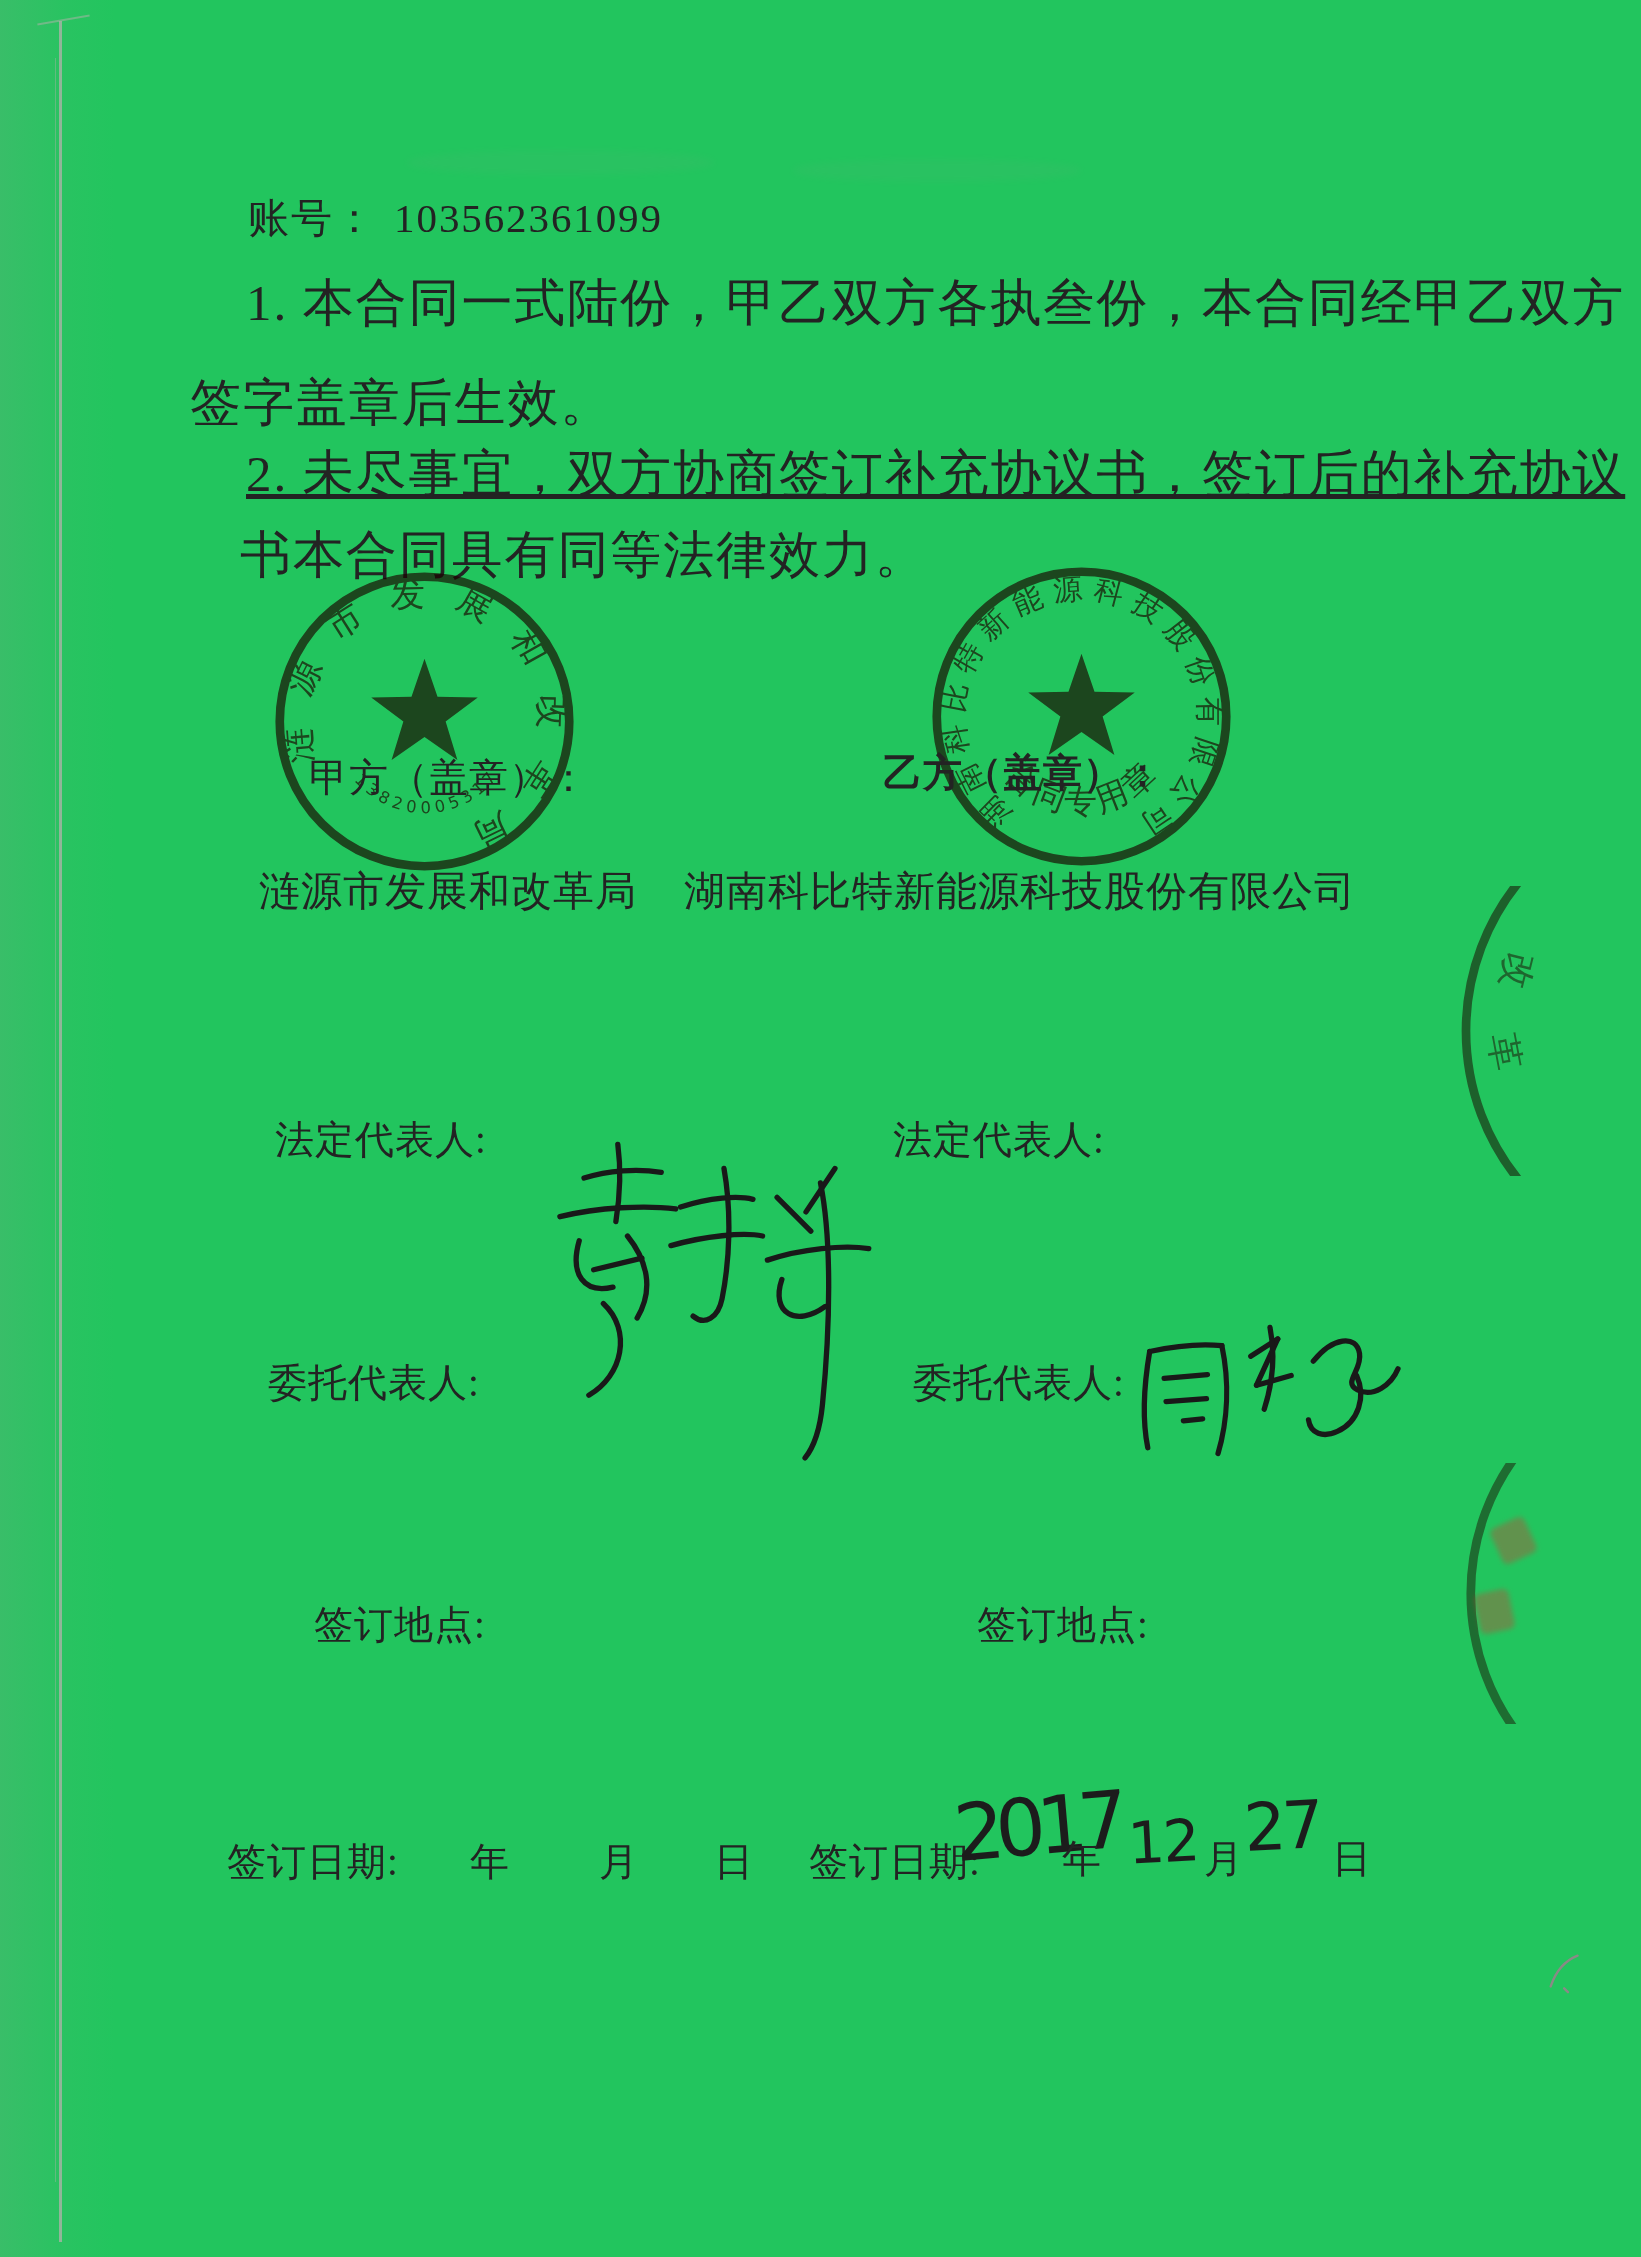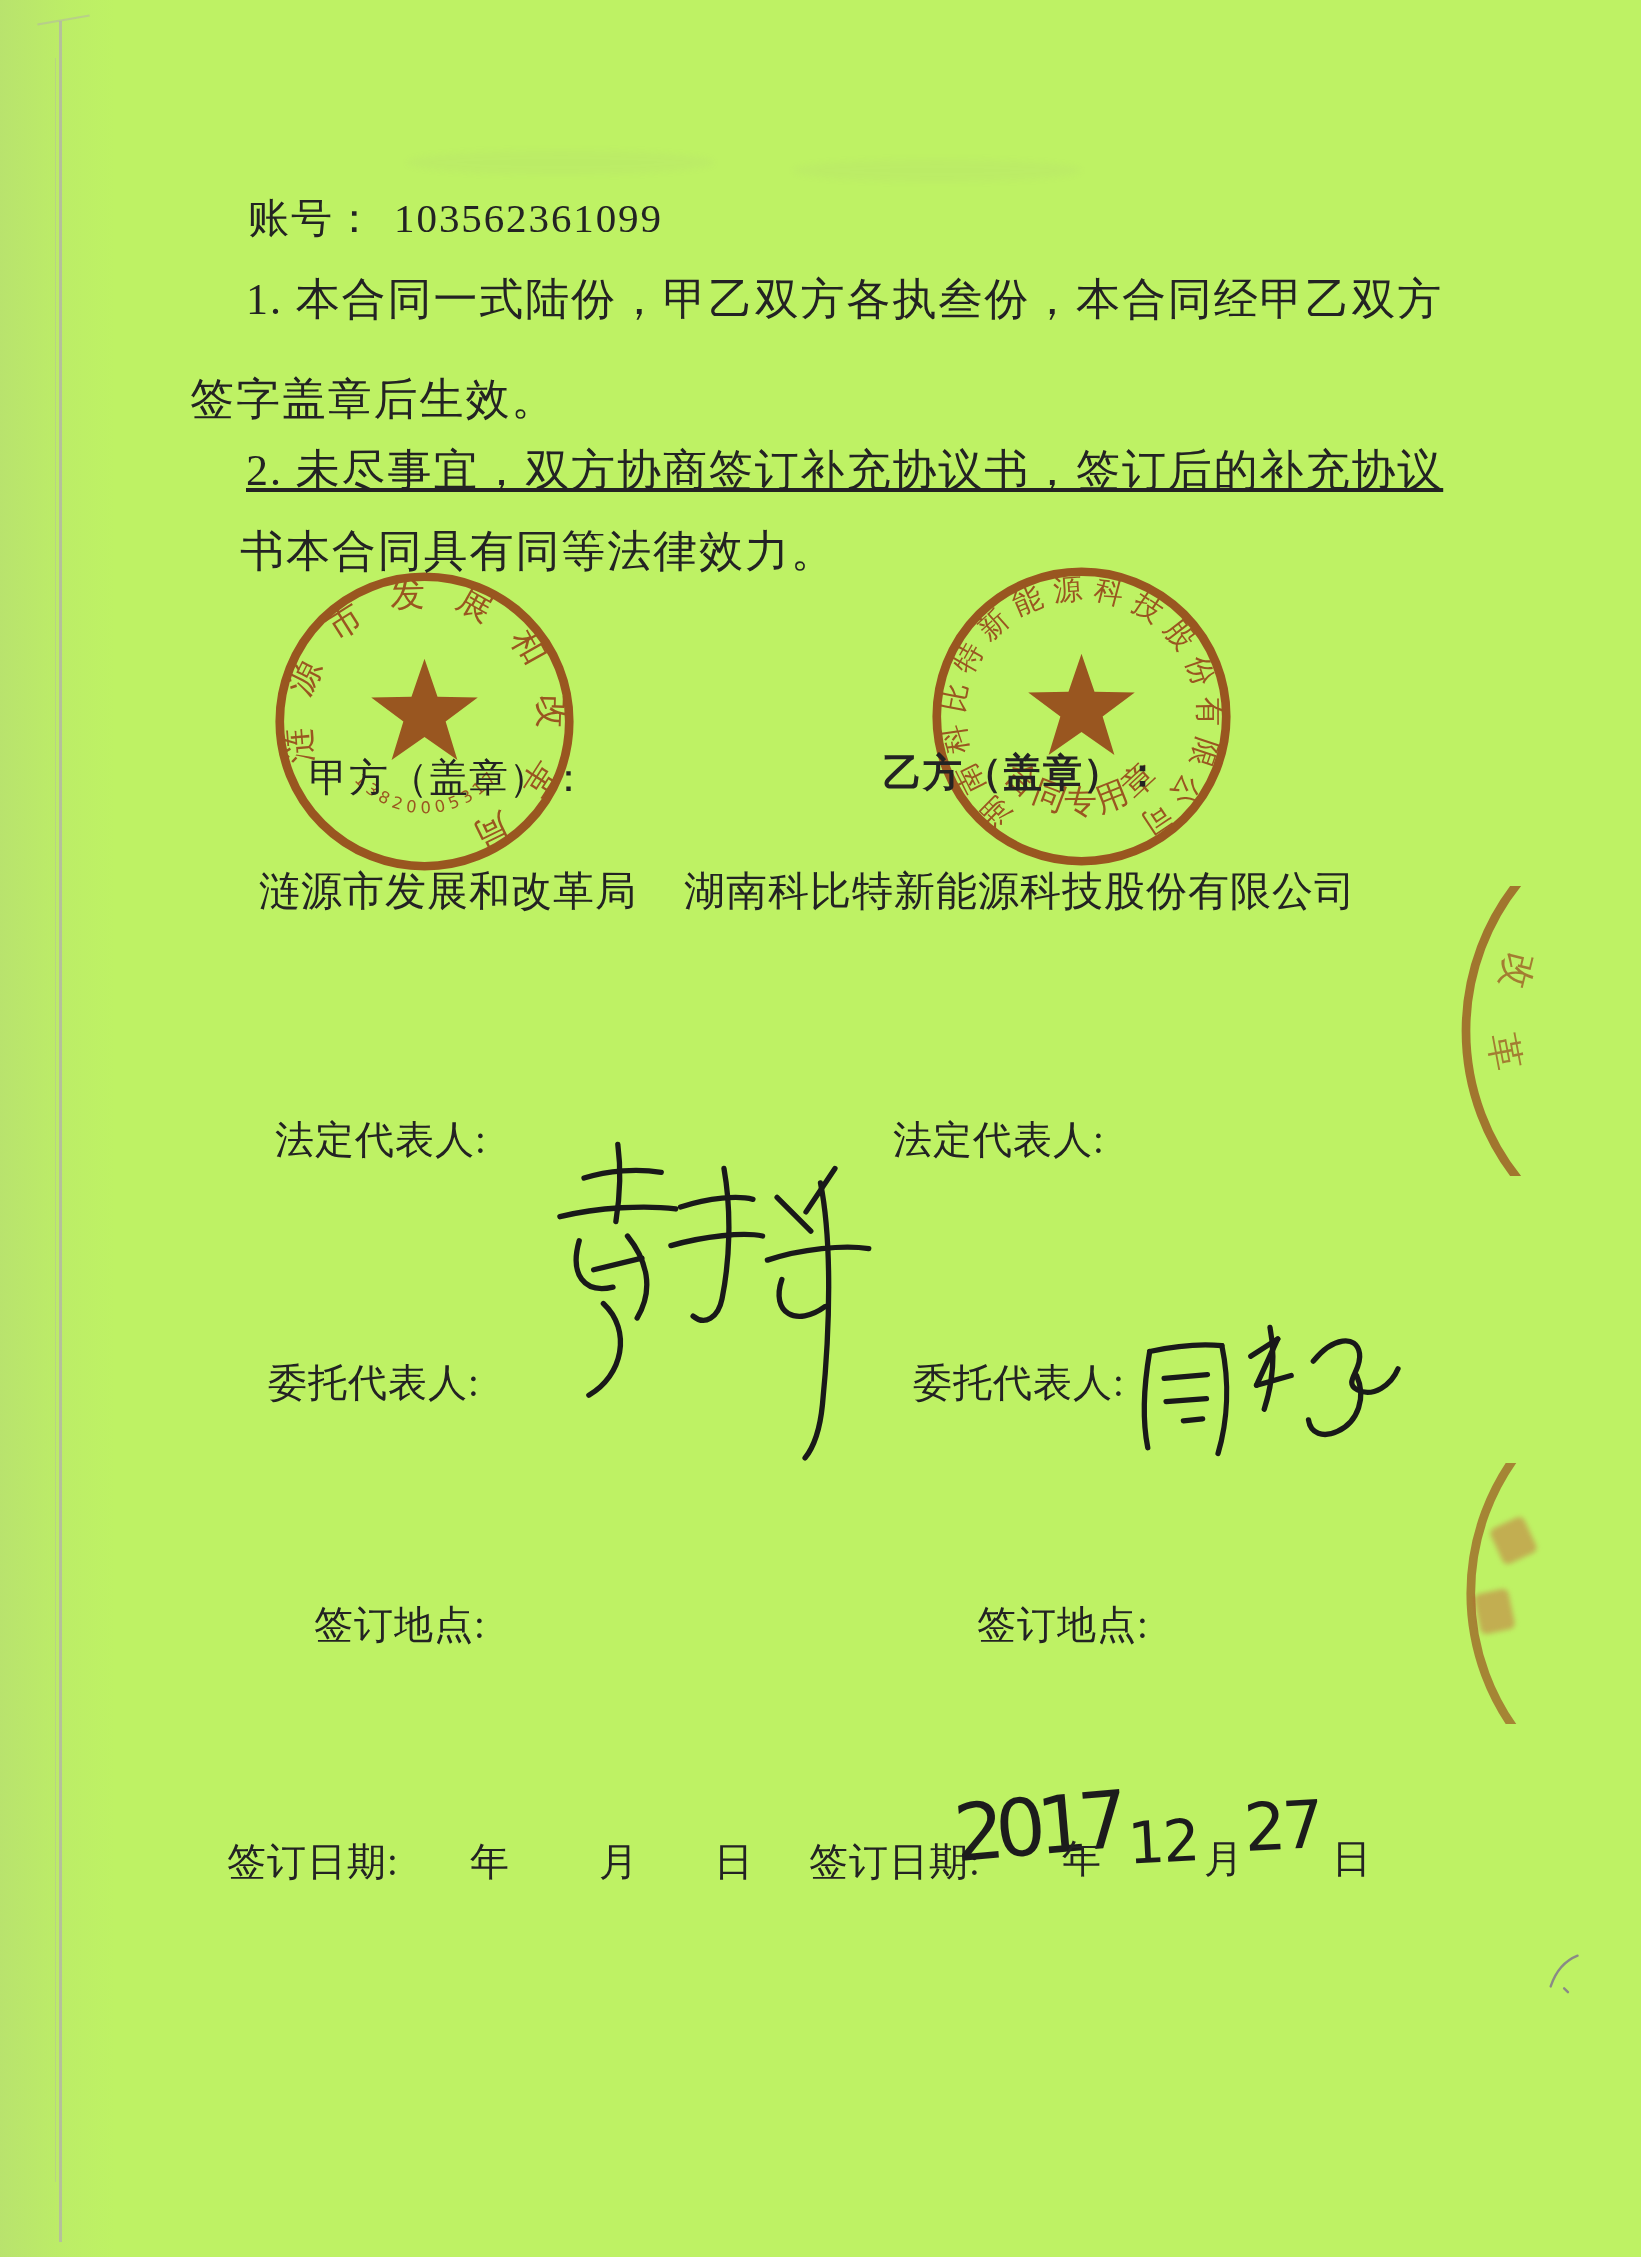--- a/index.html
+++ b/index.html
@@ -1,28 +1,28 @@
 <!DOCTYPE html>
 <html><head>
 <meta charset="utf-8">
 <style>
   html,body{margin:0;padding:0;background:#e8e8e6;}
   .page{
     position:relative;width:1641px;height:2257px;margin:0 auto;
-    background:#bef264;overflow:hidden;
+    background:#22c55e;overflow:hidden;
     font-family:"Liberation Serif","DejaVu Serif",serif;
     color:#222;
   }
   .page:before{
     content:"";position:absolute;inset:0;
     background:linear-gradient(90deg,rgba(160,158,152,.18) 0px,rgba(160,158,152,.05) 68px,rgba(0,0,0,0) 116px);
     pointer-events:none;
   }
   .txt{position:absolute;line-height:1;white-space:nowrap;color:#232323;}
-  .body-line{font-size:44px;letter-spacing:1.9px;}
+  .body-line{font-size:51px;letter-spacing:1.9px;}
   .label{font-size:39px;letter-spacing:1px;}
   .company{font-size:41px;letter-spacing:1px;}
   .account{font-size:41px;letter-spacing:1.9px;}
   .hand{
     font-family:"DejaVu Sans",sans-serif;color:#1c1c1c;
     position:absolute;line-height:1;white-space:nowrap;
   }
   .scan-edge{position:absolute;background:#b3b1ac;}
   .smudge{position:absolute;background:#9a9890;filter:blur(3.9px);border-radius:50%;}
   svg.stamp{position:absolute;mix-blend-mode:multiply;opacity:.85;filter:blur(0.4px);}

